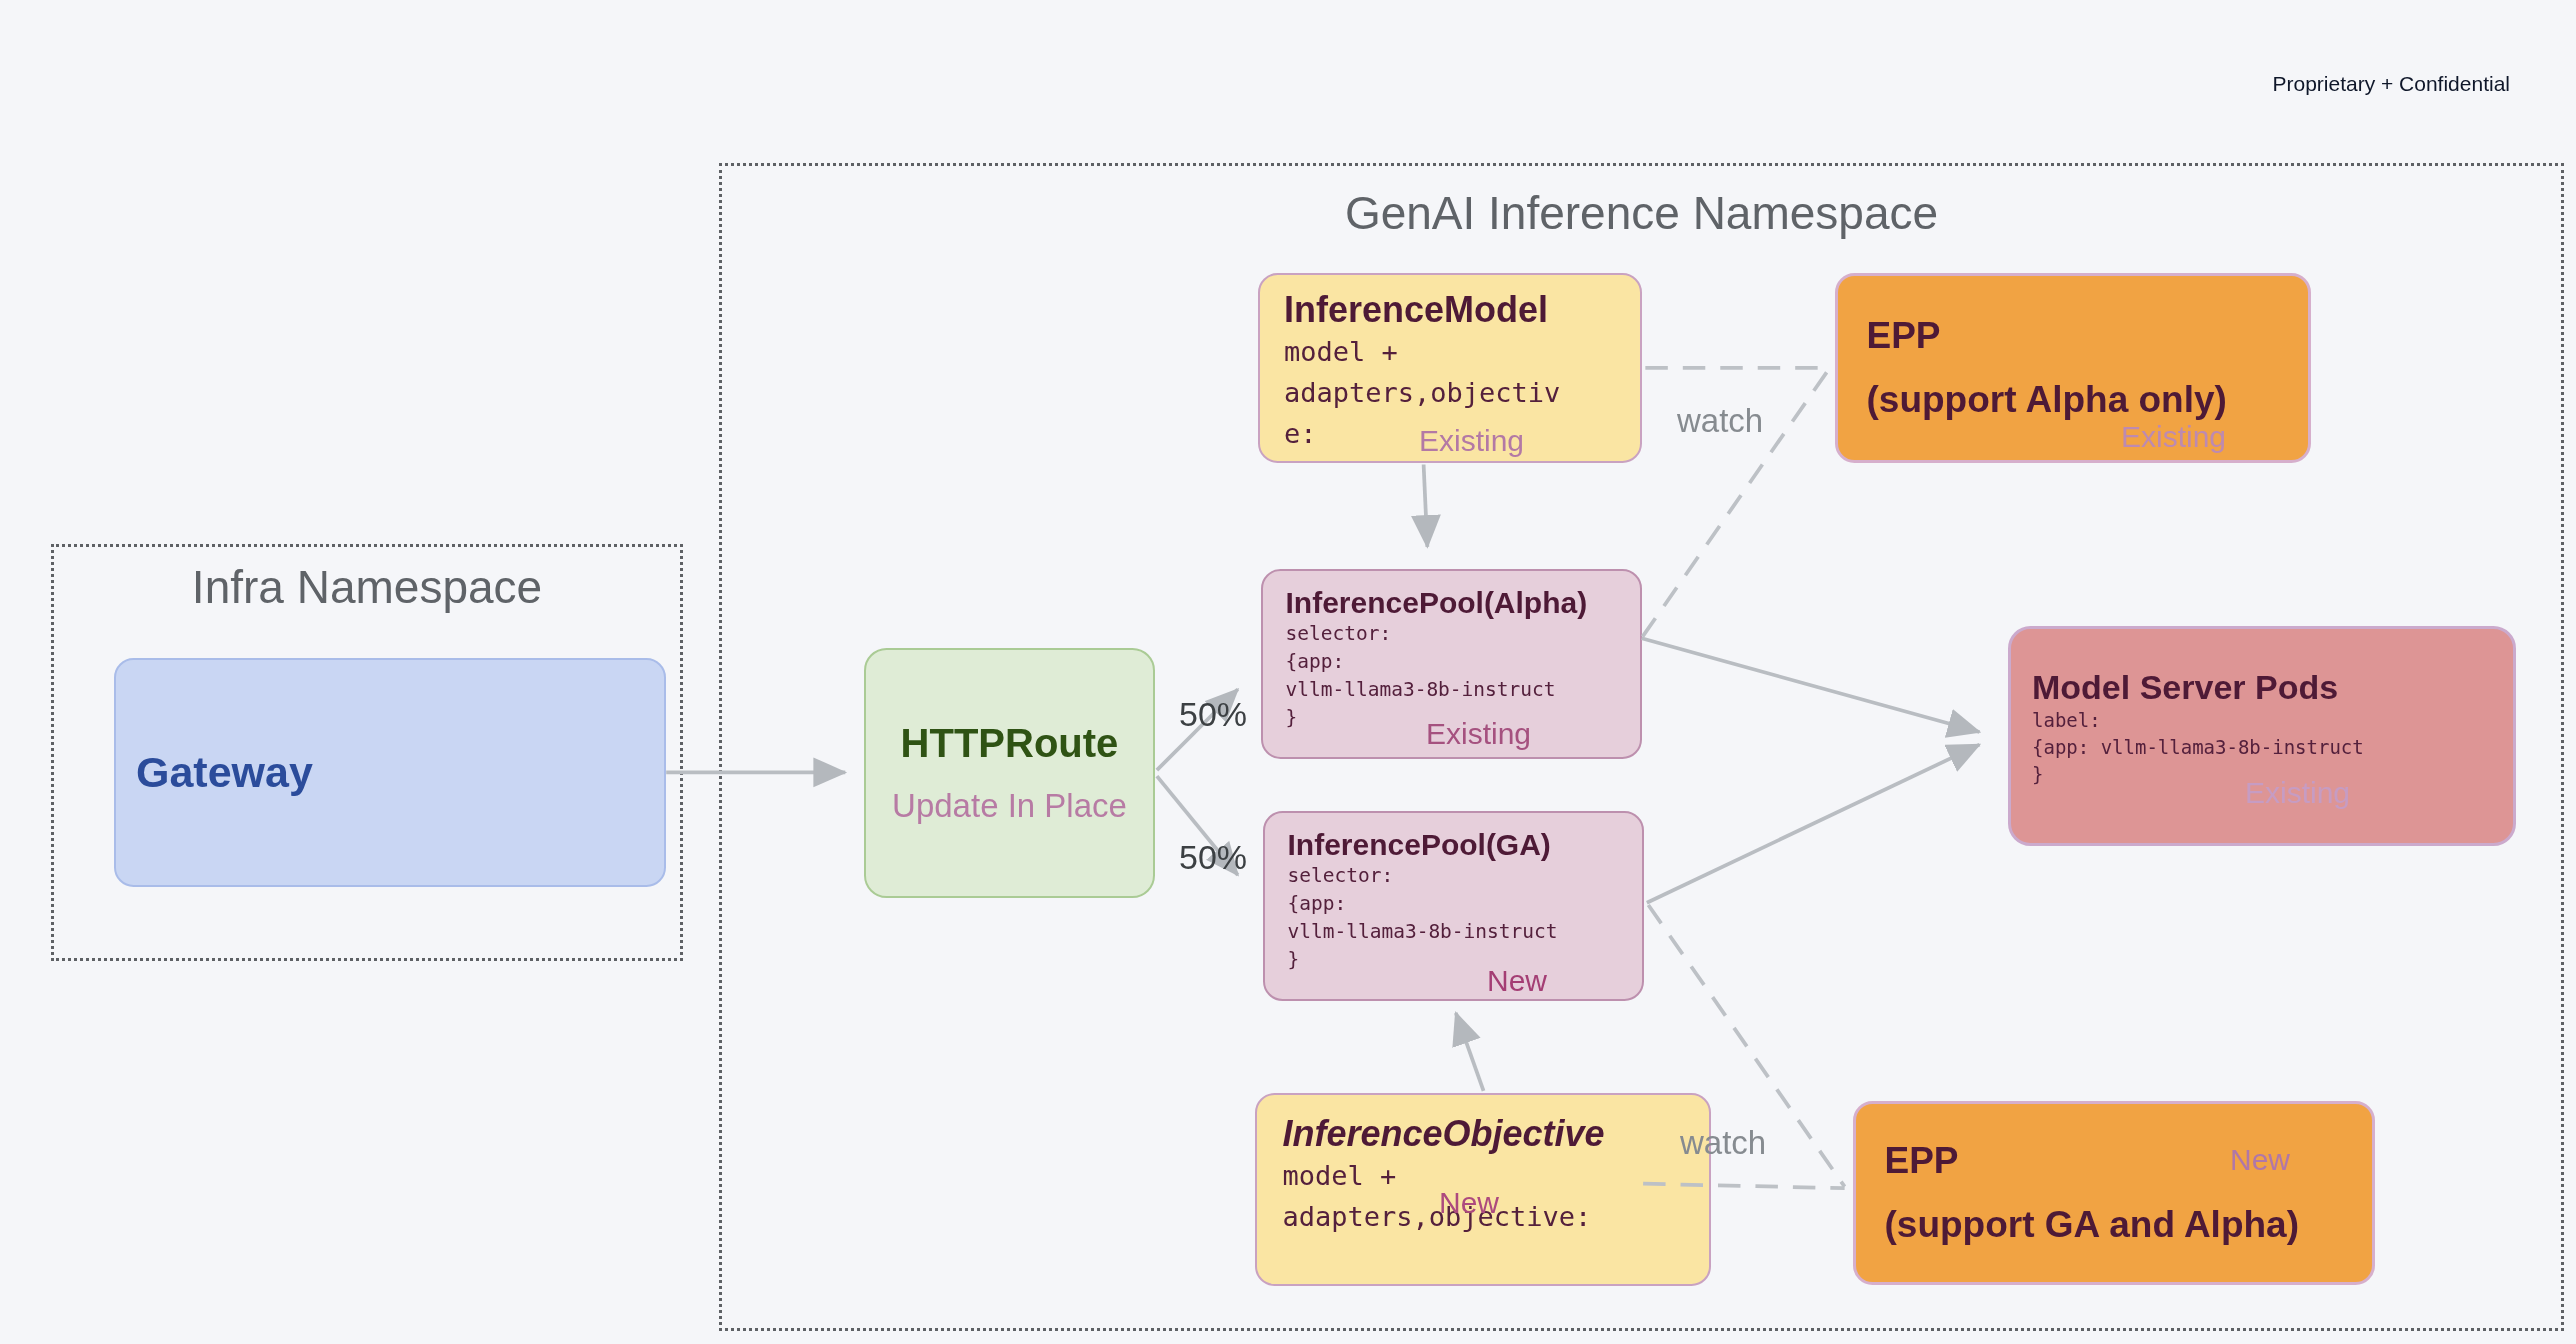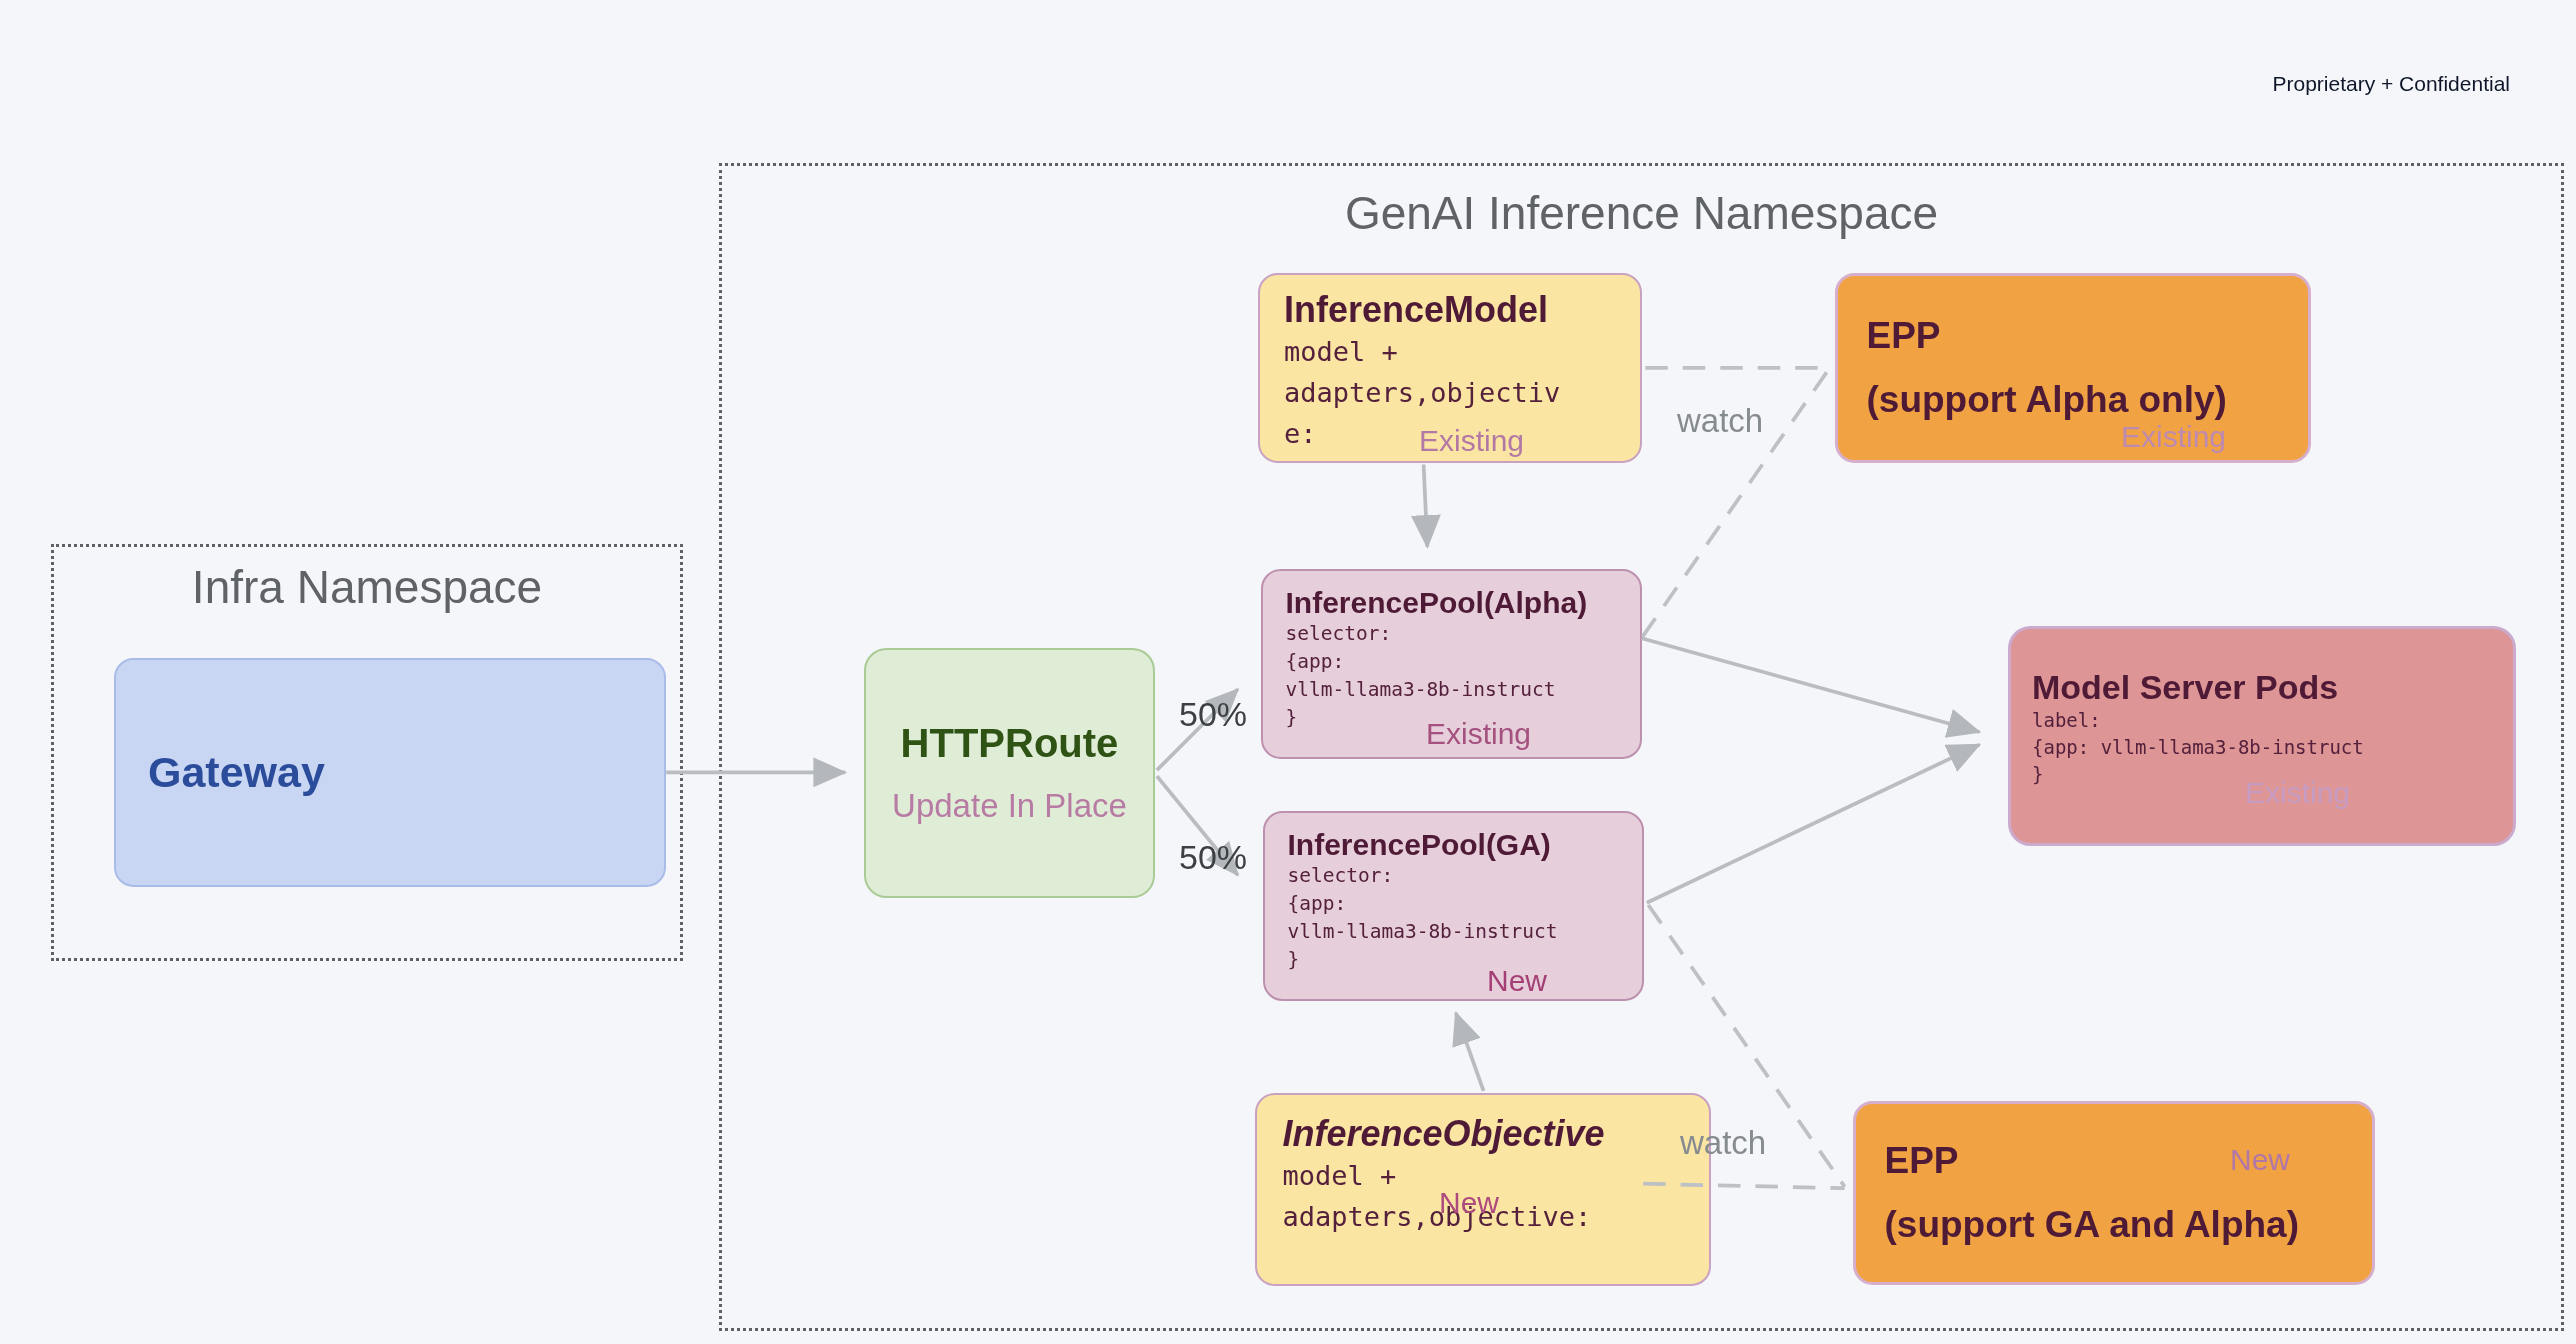--- a/index.html
+++ b/index.html
@@ -27,21 +27,21 @@
   .mauve{background:#E6CFDB;border:2.2px solid #BD90AE;}
   .salmon{background:#DD9595;border:3px solid #CBAACD;border-radius:22.5px;}
   .blue{background:#C9D6F3;border:2.2px solid #A9BCE9;}
   .green{background:#DFECD6;border:2.2px solid #AACB95;border-radius:22.5px;}
   .maroon{color:#4E1A36;}
   .code{font-family:"DejaVu Sans Mono","Liberation Mono",monospace;color:#54203C;}
   .status{position:absolute;font-size:30px;white-space:nowrap;}
 
   
   .gateway{left:114px;top:658px;width:552px;height:229px;display:flex;align-items:center;}
-  .gateway .lbl{font-size:43px;font-weight:bold;color:#2B4C9B;padding-left:32px;}
+  .gateway .lbl{font-size:43px;font-weight:bold;color:#2B4C9B;padding-left:20px;}
 
   
   .httproute{left:864px;top:648px;width:291px;height:250px;display:flex;flex-direction:column;align-items:center;justify-content:center;}
   .httproute .t{font-size:40px;font-weight:bold;color:#2F5314;}
   .httproute .s{font-size:33px;color:#B77BA4;margin-top:21px;white-space:nowrap;}
 
   
   .infmodel{left:1258px;top:273px;width:384px;height:190px;padding:13.5px 0 0 24px;}
   .infmodel .t{font-size:36px;font-weight:bold;}
   .infmodel .code div{font-size:27px;line-height:41px;}

